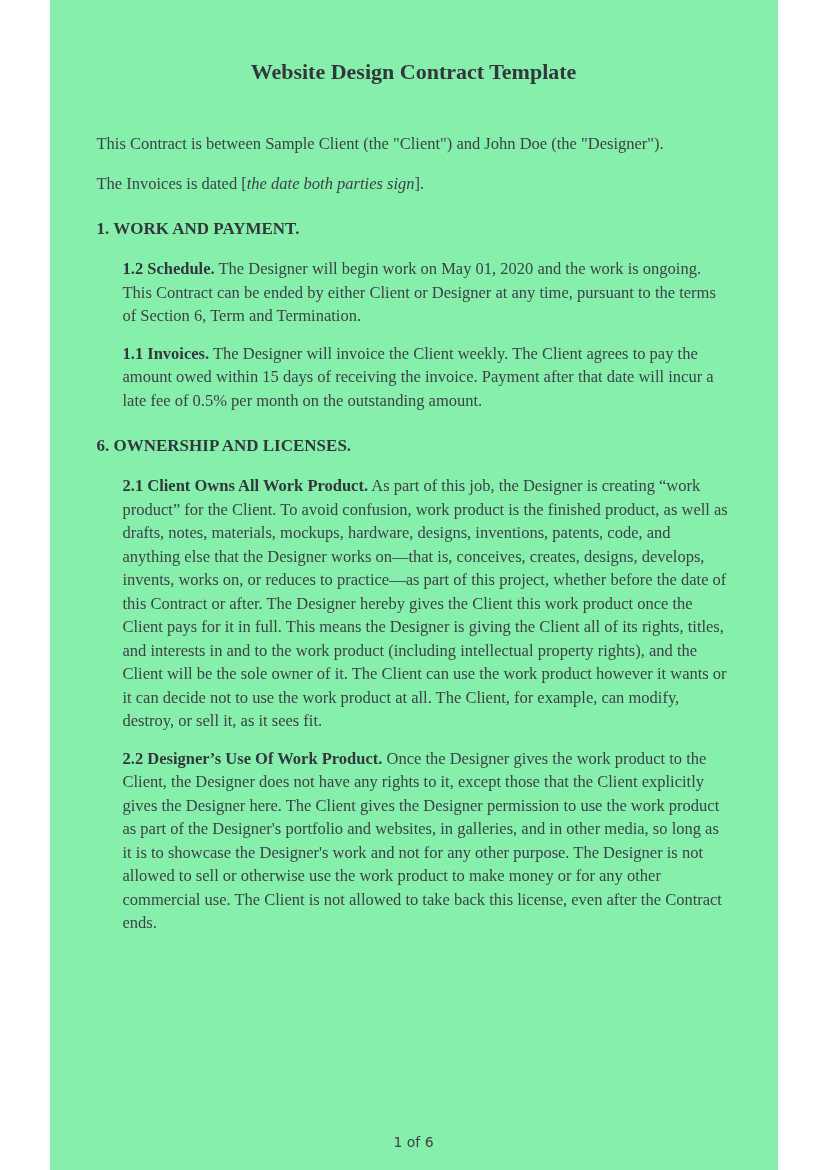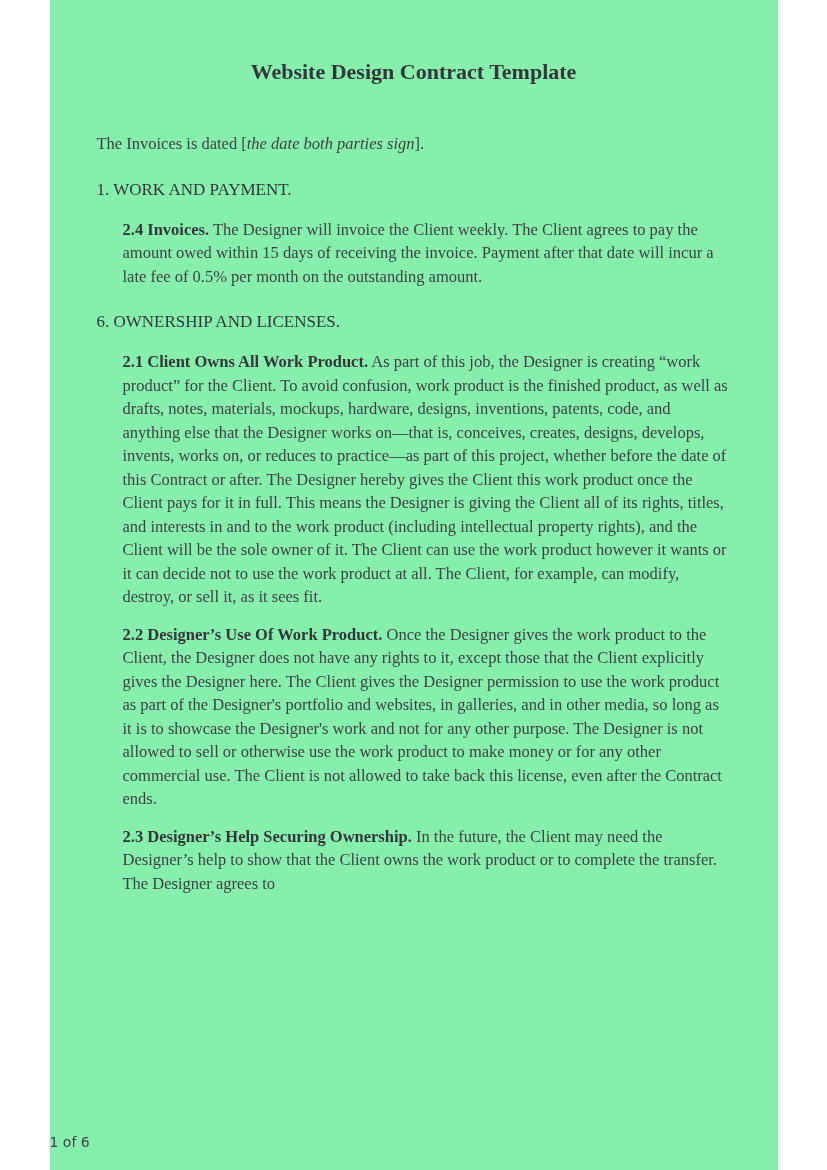--- a/index.html
+++ b/index.html
@@ -33,62 +33,64 @@
   p.intro {
     margin: 0 0 16px 0;
   }
   p.intro em {
     font-style: italic;
   }
   h2.section-heading {
     margin: 22px 0 16px 0;
     font-size: 17px;
     line-height: 24px;
-    font-weight: normal;
+    font-weight: bold;
     color: #33373c;
   }
   p.clause {
     margin: 0 0 14px 26px;
   }
   p.clause .clause-label {
     font-weight: bold;
     color: #33373c;
   }
   .footer {
     position: absolute;
     left: 0;
     right: 0;
     bottom: 16px;
+    text-align: center;
     font-family: "DejaVu Sans", "Liberation Sans", sans-serif;
     font-size: 14px;
     color: #3f4245;
   }
 </style>
 </head>
 <body>
 
 <div class="page">
   <h1 class="doc-title">Website Design Contract Template</h1>
 
   <div class="content">
+    <p class="intro">This Contract is between Sample Client (the "Client") and John Doe (the "Designer").</p>
 
     <p class="intro"><span>The Invoices is dated [</span><em>the date both parties sign</em><span>].</span></p>
 
     <h2 class="section-heading">1. WORK AND PAYMENT.</h2>
 
 
+    <p class="clause"><strong class="clause-label">1.2 Schedule.</strong> <span>The Designer will begin work on May 01, 2020 and the work is ongoing. This Contract can be ended by either Client or Designer at any time, pursuant to the terms of Section 6, Term and Termination.</span></p>
 
 
 
-    <p class="clause"><strong class="clause-label">2.4 Invoices.</strong> <span>The Designer will invoice the Client weekly. The Client agrees to pay the amount owed within 15 days of receiving the invoice. Payment after that date will incur a late fee of 0.5% per month on the outstanding amount.</span></p>
+    <p class="clause"><strong class="clause-label">1.1 Invoices.</strong> <span>The Designer will invoice the Client weekly. The Client agrees to pay the amount owed within 15 days of receiving the invoice. Payment after that date will incur a late fee of 0.5% per month on the outstanding amount.</span></p>
 
 
     <h2 class="section-heading">6. OWNERSHIP AND LICENSES.</h2>
 
     <p class="clause"><strong class="clause-label">2.1 Client Owns All Work Product.</strong> <span>As part of this job, the Designer is creating “work product” for the Client. To avoid confusion, work product is the finished product, as well as drafts, notes, materials, mockups, hardware, designs, inventions, patents, code, and anything else that the Designer works on—that is, conceives, creates, designs, develops, invents, works on, or reduces to practice—as part of this project, whether before the date of this Contract or after. The Designer hereby gives the Client this work product once the Client pays for it in full. This means the Designer is giving the Client all of its rights, titles, and interests in and to the work product (including intellectual property rights), and the Client will be the sole owner of it. The Client can use the work product however it wants or it can decide not to use the work product at all. The Client, for example, can modify, destroy, or sell it, as it sees fit.</span></p>
 
     <p class="clause"><strong class="clause-label">2.2 Designer’s Use Of Work Product.</strong> <span>Once the Designer gives the work product to the Client, the Designer does not have any rights to it, except those that the Client explicitly gives the Designer here. The Client gives the Designer permission to use the work product as part of the Designer's portfolio and websites, in galleries, and in other media, so long as it is to showcase the Designer's work and not for any other purpose. The Designer is not allowed to sell or otherwise use the work product to make money or for any other commercial use. The Client is not allowed to take back this license, even after the Contract ends.</span></p>
 
-    <p class="clause"><strong class="clause-label">2.3 Designer’s Help Securing Ownership.</strong> <span>In the future, the Client may need the Designer’s help to show that the Client owns the work product or to complete the transfer. The Designer agrees to</span></p>
   </div>
 
   <div class="footer">1 of 6</div>
 </div>
 
 </body></html>

